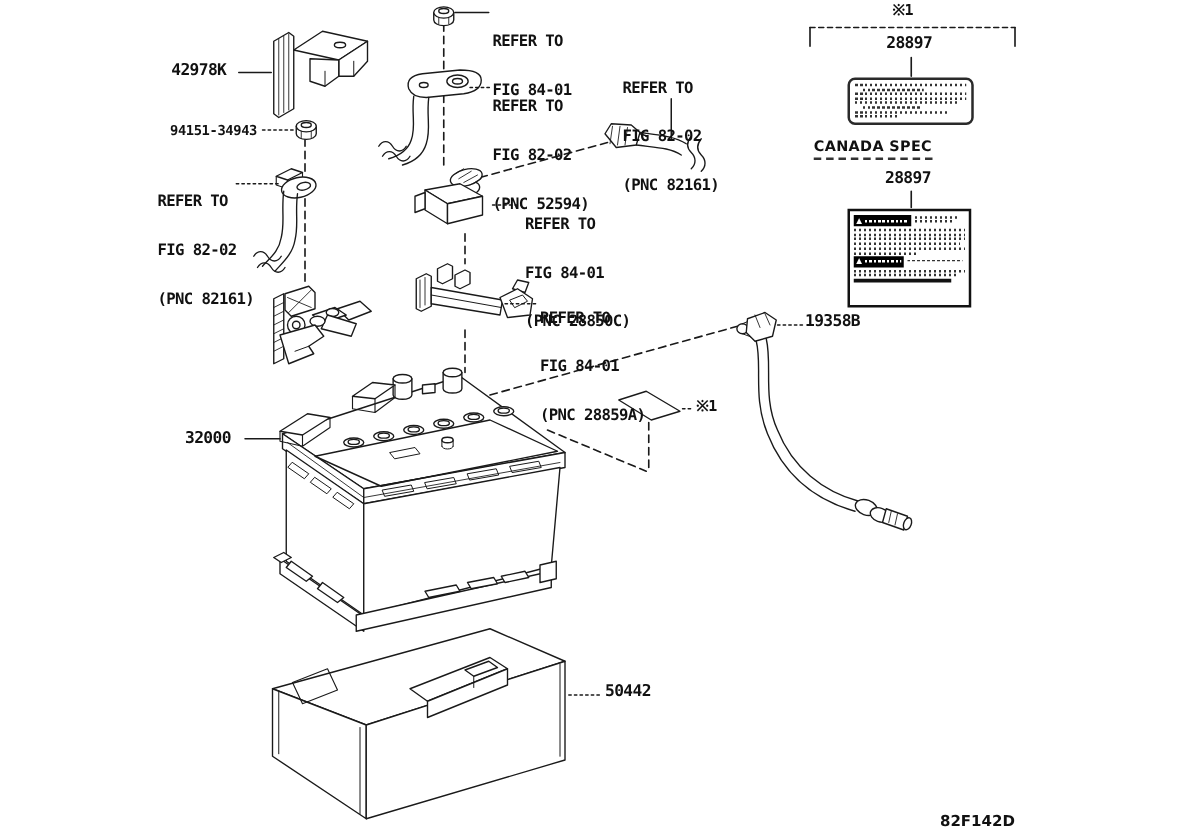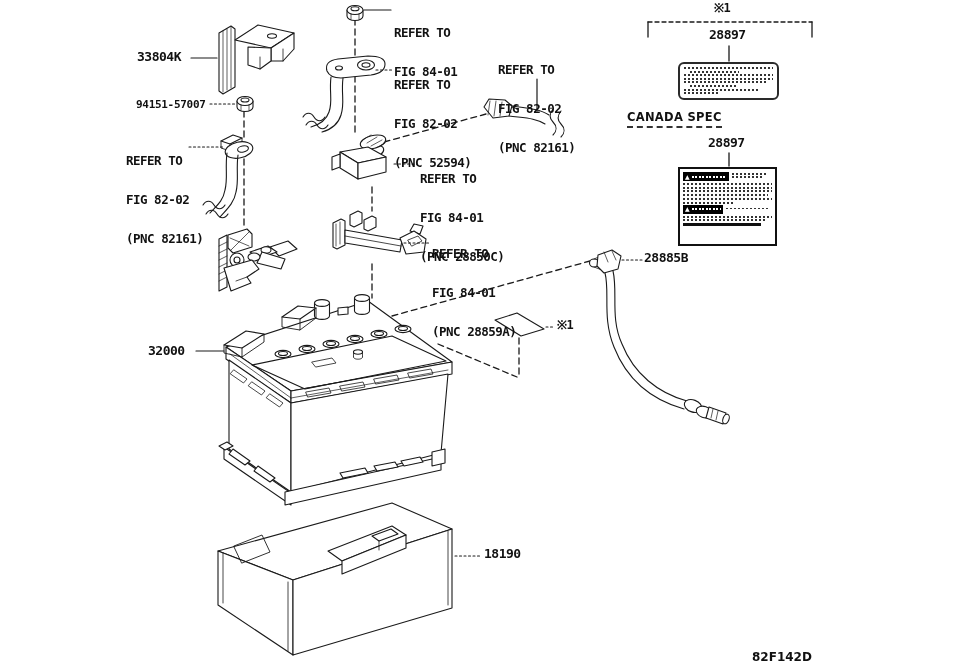--- a/index.html
+++ b/index.html
@@ -236,22 +236,22 @@
   </g>
 
   <g stroke-width="1.2">
     <path d="M191,58 H217"></path>
     <path d="M196,351 H224"></path>
     <path d="M364,10 H391"></path>
     <path d="M537,79 V111"></path>
   </g>
 </svg>
 
-<div class="lbl" style="left:137px;top:50px">33804K</div>
-<div class="lbl small" style="left:136px;top:98px">94151-57007</div>
+<div class="lbl" style="left:137px;top:50px">42978K</div>
+<div class="lbl small" style="left:136px;top:98px">94151-34943</div>
 
 <div class="refer" style="left:126px;top:128px">
   <span>REFER TO</span>
   <span>FIG 82-02</span>
   <span>(PNC 82161)</span>
 </div>
 
 <div class="refer" style="left:394px;top:0px">
   <span>REFER TO</span>
   <span>FIG 84-01</span>
@@ -276,38 +276,38 @@
 </div>
 
 <div class="refer" style="left:432px;top:221px">
   <span>REFER TO</span>
   <span>FIG 84-01</span>
   <span>(PNC 28859A)</span>
 </div>
 
 <div class="lbl" style="left:148px;top:344px">32000</div>
 <div class="lbl" style="left:557px;top:318px;font-size:12px">※1</div>
-<div class="lbl" style="left:644px;top:251px">28885B</div>
-<div class="lbl" style="left:484px;top:547px">18190</div>
+<div class="lbl" style="left:644px;top:251px">19358B</div>
+<div class="lbl" style="left:484px;top:547px">50442</div>
 
 <div class="lbl" style="left:714px;top:1px;font-size:12px">※1</div>
 <div class="lbl" style="left:709px;top:28px">28897</div>
 
 <div class="label-box box-us">
   <div class="mrow" style="width:100%;margin-top:0"></div>
   <div class="mrow" style="width:55%;margin-left:7%"></div>
   <div class="mrow" style="width:100%"></div>
   <div class="mrow" style="width:100%"></div>
   <div class="mrow" style="width:92%"></div>
   <div class="mrow" style="width:52%;margin-left:7%"></div>
   <div class="mrow" style="width:83%"></div>
   <div class="mrow" style="width:40%"></div>
 </div>
 
-<div class="canada" style="left:627px;top:110px">CANADA SPEC</div>
+<div class="canada" style="left:651px;top:110px">CANADA SPEC</div>
 <div class="lbl" style="left:708px;top:136px">28897</div>
 
 <div class="label-box box-ca">
   <div class="bar-row" style="margin-top:0">
     <div class="bar" style="width:46px">
       <span class="tri">▲</span>
       <span class="wdash"></span>
     </div>
     <div class="sidecol">
       <div class="mrow" style="width:90%;margin-top:0"></div>

